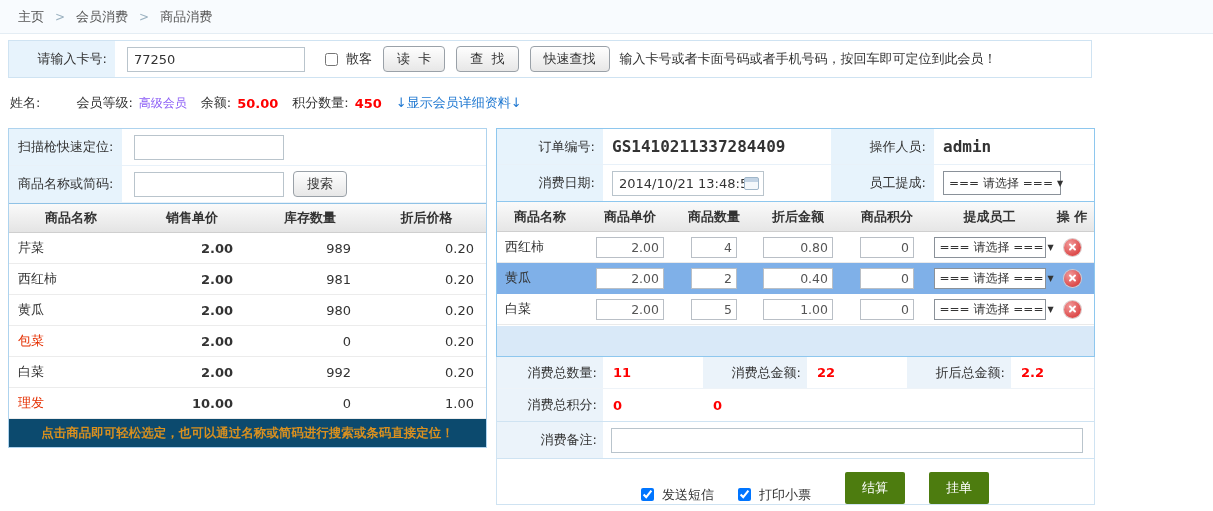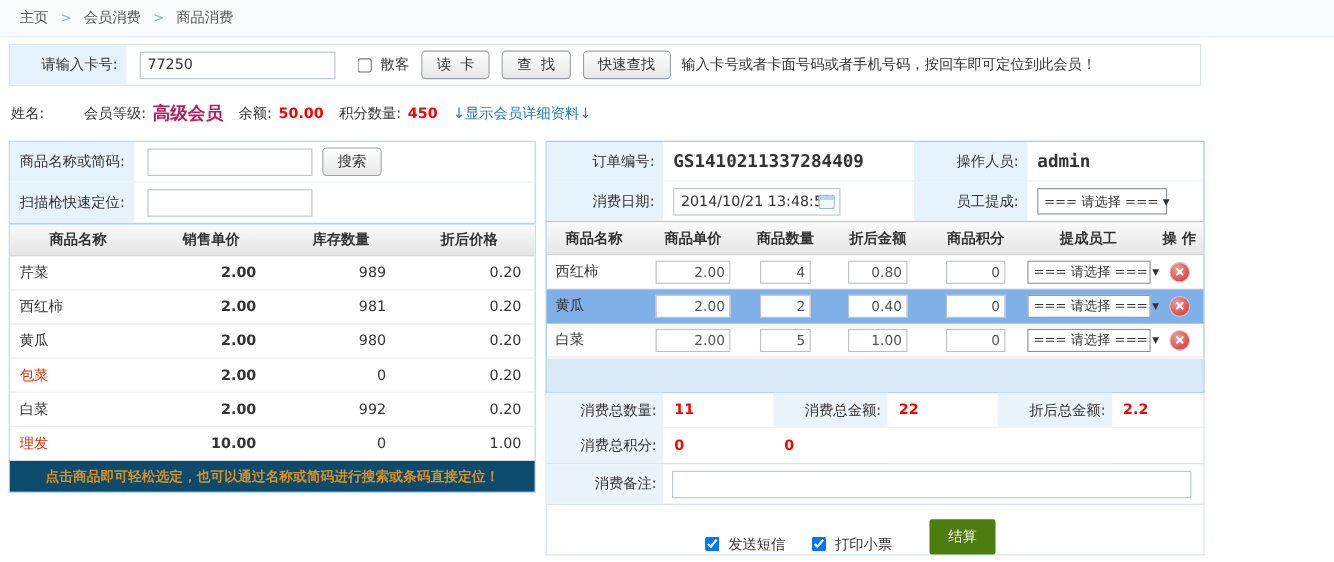--- a/index.html
+++ b/index.html
@@ -23,21 +23,21 @@
   .card-input { width: 178px; margin-left: 12px; }
   .guest { margin-left: 16px; display: flex; align-items: center; gap: 5px; }
   .gbtn { margin-left: 11px; height: 26px; padding: 0 13px; cursor: pointer;
     border: 1px solid #9aa1a8; border-radius: 4px; color: #333;
     background: linear-gradient(#fefefe, #e7e7e7); font: inherit; white-space: pre; }
   .hint { margin-left: 10px; color: #333; }
   
   .member-row { height: 50px; display: flex; align-items: center; padding-left: 10px; }
   .member-row .lbl { color: #333; }
   .m-gap { width: 36px; } .m-gap2 { width: 14px; } .m-gap3 { width: 6px; }
-  .lvl { color: #be185d; font-size: 16px; font-weight: bold; }
+  .lvl { color: #8b5cf6; font-size: 12px; font-weight: normal; }
   .redval { color: #ff0000; font-weight: bold; }
   .detail-link { color: #1f78d1; cursor: pointer; text-decoration: none; }
   
   .main { display: flex; margin-left: 8px; gap: 9px; align-items: flex-start; }
   
   .left-panel { width: 479px; border: 1px solid #aed3ee; }
   .lp-row { height: 37px; display: flex; align-items: center;
     border-bottom: 1px solid #e8f1f9; }
   .lp-label { width: 113px; height: 100%; background: #e7f3fc; display: flex;
     align-items: center; padding-left: 9px; }
@@ -84,21 +84,21 @@
   .rc0 { width: 86px; } .rc1 { width: 94px; } .rc2 { width: 74px; }
   .rc3 { width: 94px; } .rc4 { width: 84px; } .rc5 { width: 121px; } .rc6 { width: 44px; }
   .r-row { display: flex; height: 31px; align-items: center;
     border-bottom: 1px solid #eaeaea; }
   .r-row.sel { background: #7fb0e8; border-bottom: 1px solid #7fb0e8; }
   .r-row .rc0 { padding-left: 8px; }
   .r-row .rc1, .r-row .rc2, .r-row .rc3, .r-row .rc4, .r-row .rc5, .r-row .rc6
     { display: flex; justify-content: center; }
   .cellinput { border: 1px solid #b9bfc6; height: 21px; font: inherit;
     font-size: 12.5px; text-align: right; padding: 0 4px; color: #555; }
-  .w-price { width: 68px; } .w-qty { width: 46px; } .w-amt { width: 54px; } .w-pts { width: 54px; }
+  .w-price { width: 68px; } .w-qty { width: 46px; } .w-amt { width: 70px; } .w-pts { width: 54px; }
   .r-row .fselect { width: 112px; height: 21px; }
   .del { width: 17px; height: 17px; border-radius: 50%; position: relative; cursor: pointer;
     background: radial-gradient(circle at 35% 30%, #f29a9a, #dd4b4b 70%);
     box-shadow: 0 0 0 1px #d8caca; }
   .del::before, .del::after { content: ""; position: absolute; left: 4px; top: 7.5px;
     width: 9px; height: 2px; background: #fff; border-radius: 1px; }
   .del::before { transform: rotate(45deg); } .del::after { transform: rotate(-45deg); }
   .spacer { height: 30px; background: #d9e9f8; margin-top: 1px; }
   
   .totals { border: 1px solid #cfe3f2; border-top: none; }
@@ -158,27 +158,27 @@
     <span class="m-gap3"></span>
     <span class="redval">450</span>
     <span class="m-gap2"></span>
     <a class="detail-link">↓显示会员详细资料↓</a>
   </div>
 
   <div class="main">
 
     <div class="left-panel">
       <div class="lp-row">
+        <div class="lp-label">扫描枪快速定位:</div>
+        <input class="text lp-input" value="" style="">
+      </div>
+      <div class="lp-row">
         <div class="lp-label">商品名称或简码:</div>
         <input class="text lp-input" value="" style="">
         <button class="gbtn search-btn">搜索</button>
-      </div>
-      <div class="lp-row">
-        <div class="lp-label">扫描枪快速定位:</div>
-        <input class="text lp-input" value="" style="">
       </div>
       <div class="lt-head">
           <span class="lc0">商品名称</span>
           <span class="lc1">销售单价</span>
           <span class="lc2">库存数量</span>
           <span class="lc3">折后价格</span>
         </div>
       <div>
           <div class="l-row">
             <span class="n">芹菜</span>
@@ -354,16 +354,17 @@
       <div class="footer-row">
         <label class="chk">
           <input type="checkbox" checked="" style="">
           <span>发送短信</span>
         </label>
         <label class="chk">
           <input type="checkbox" checked="" style="">
           <span>打印小票</span>
         </label>
         <button class="blue-btn first">结算</button>
+        <button class="blue-btn">挂单</button>
       </div>
     </div>
   </div>
 </div>
 
 </body></html>

